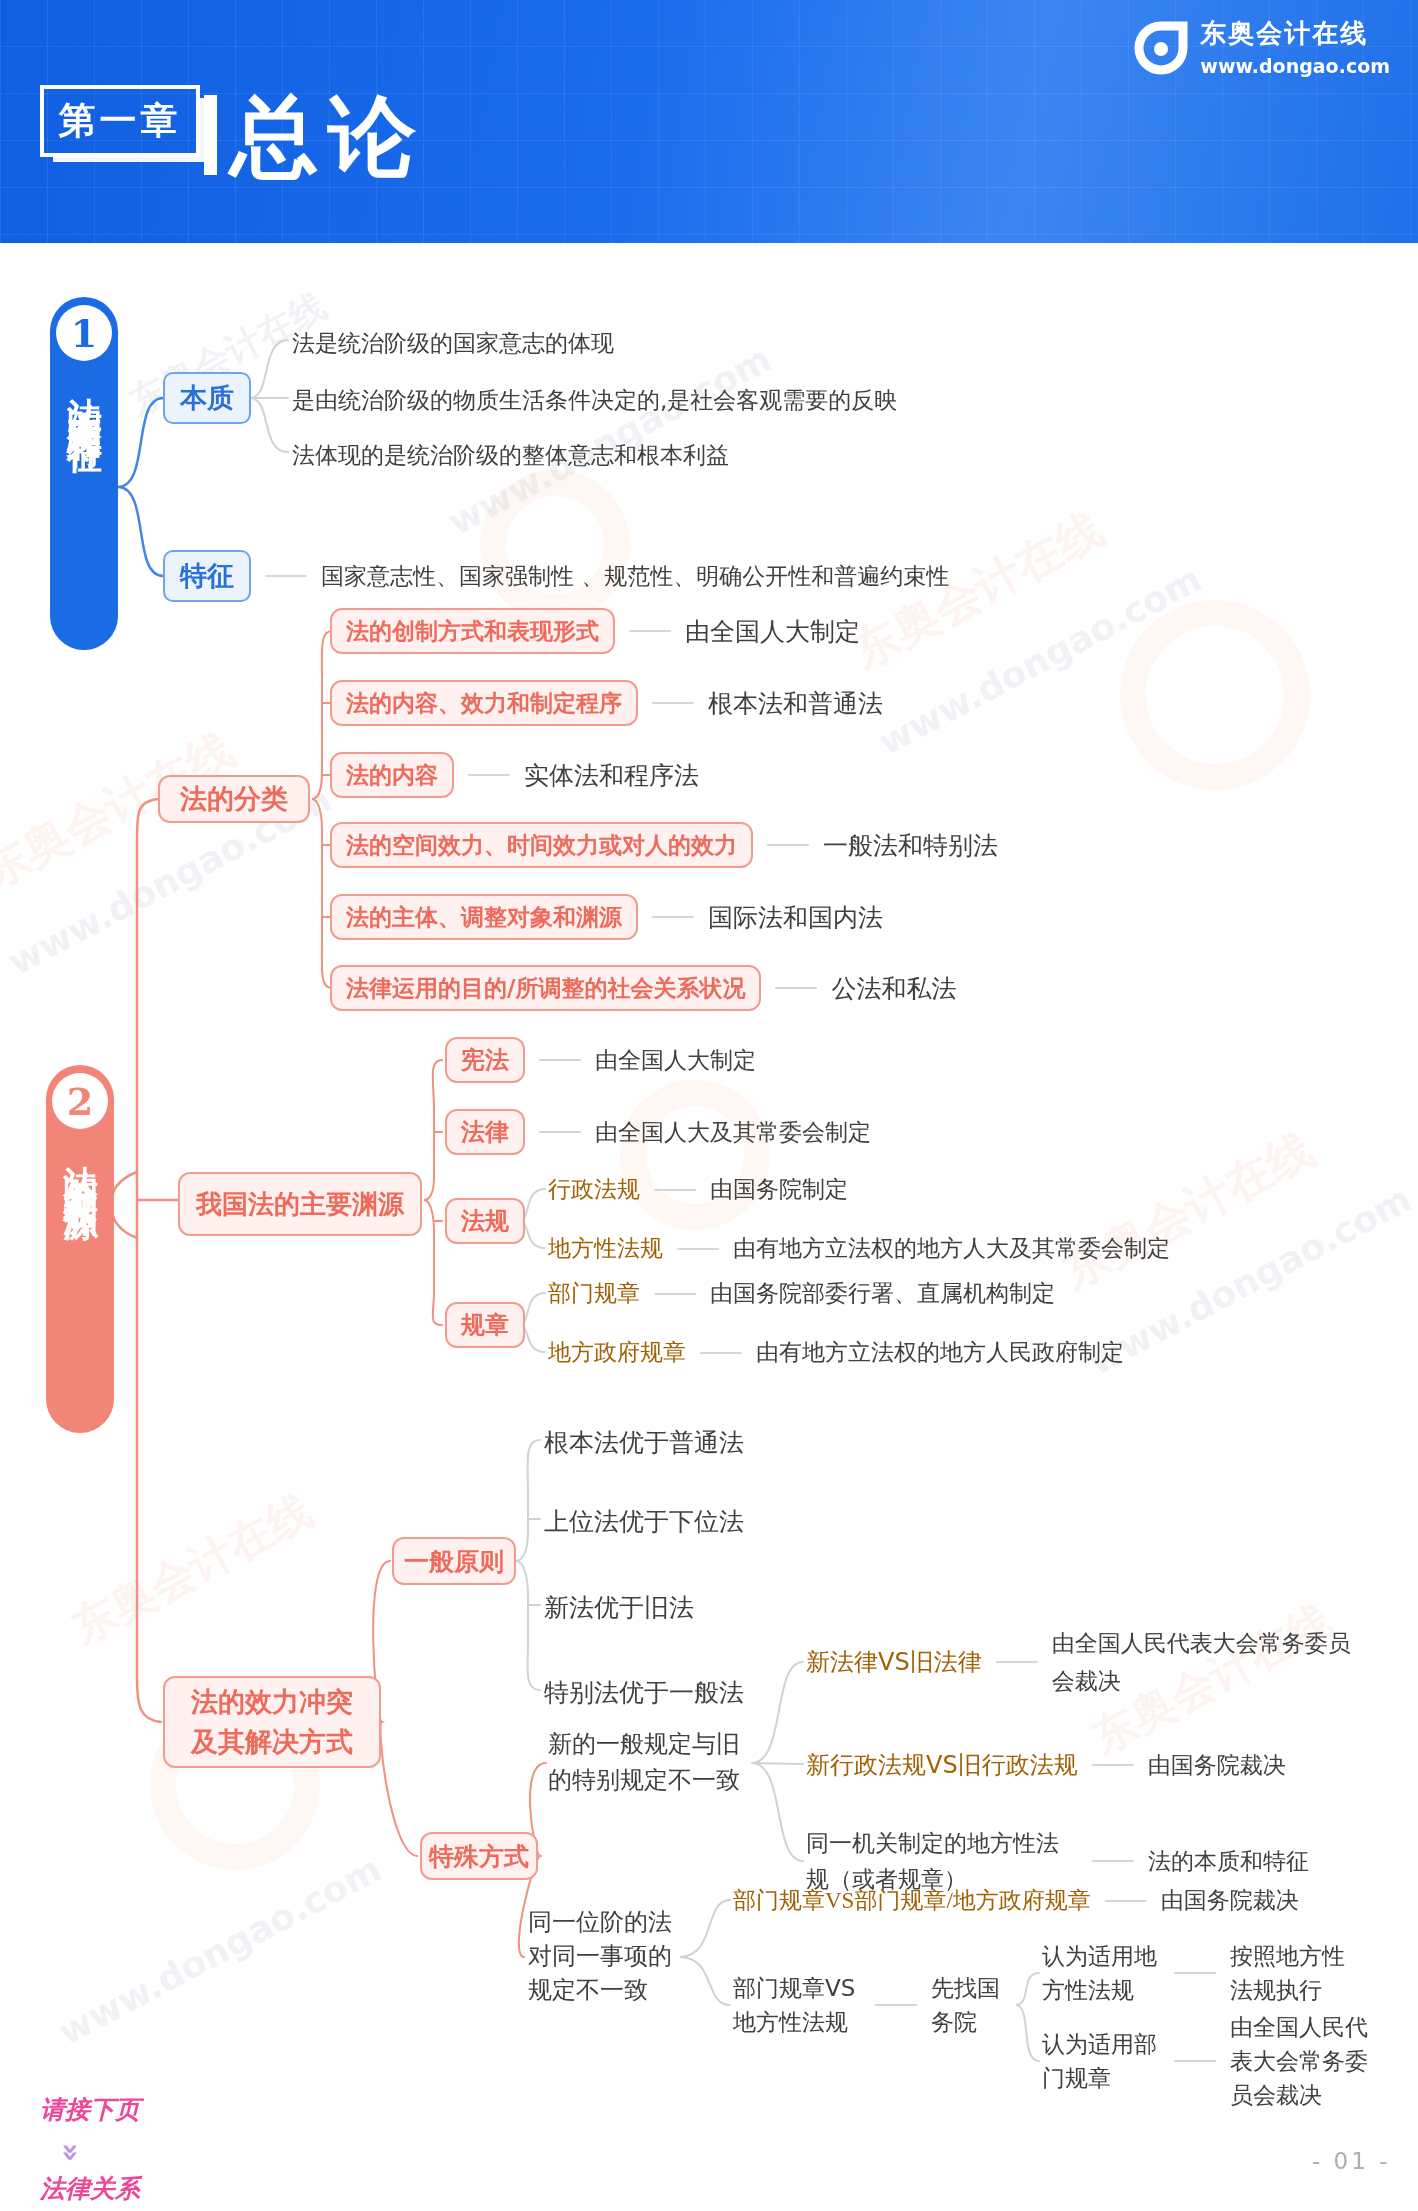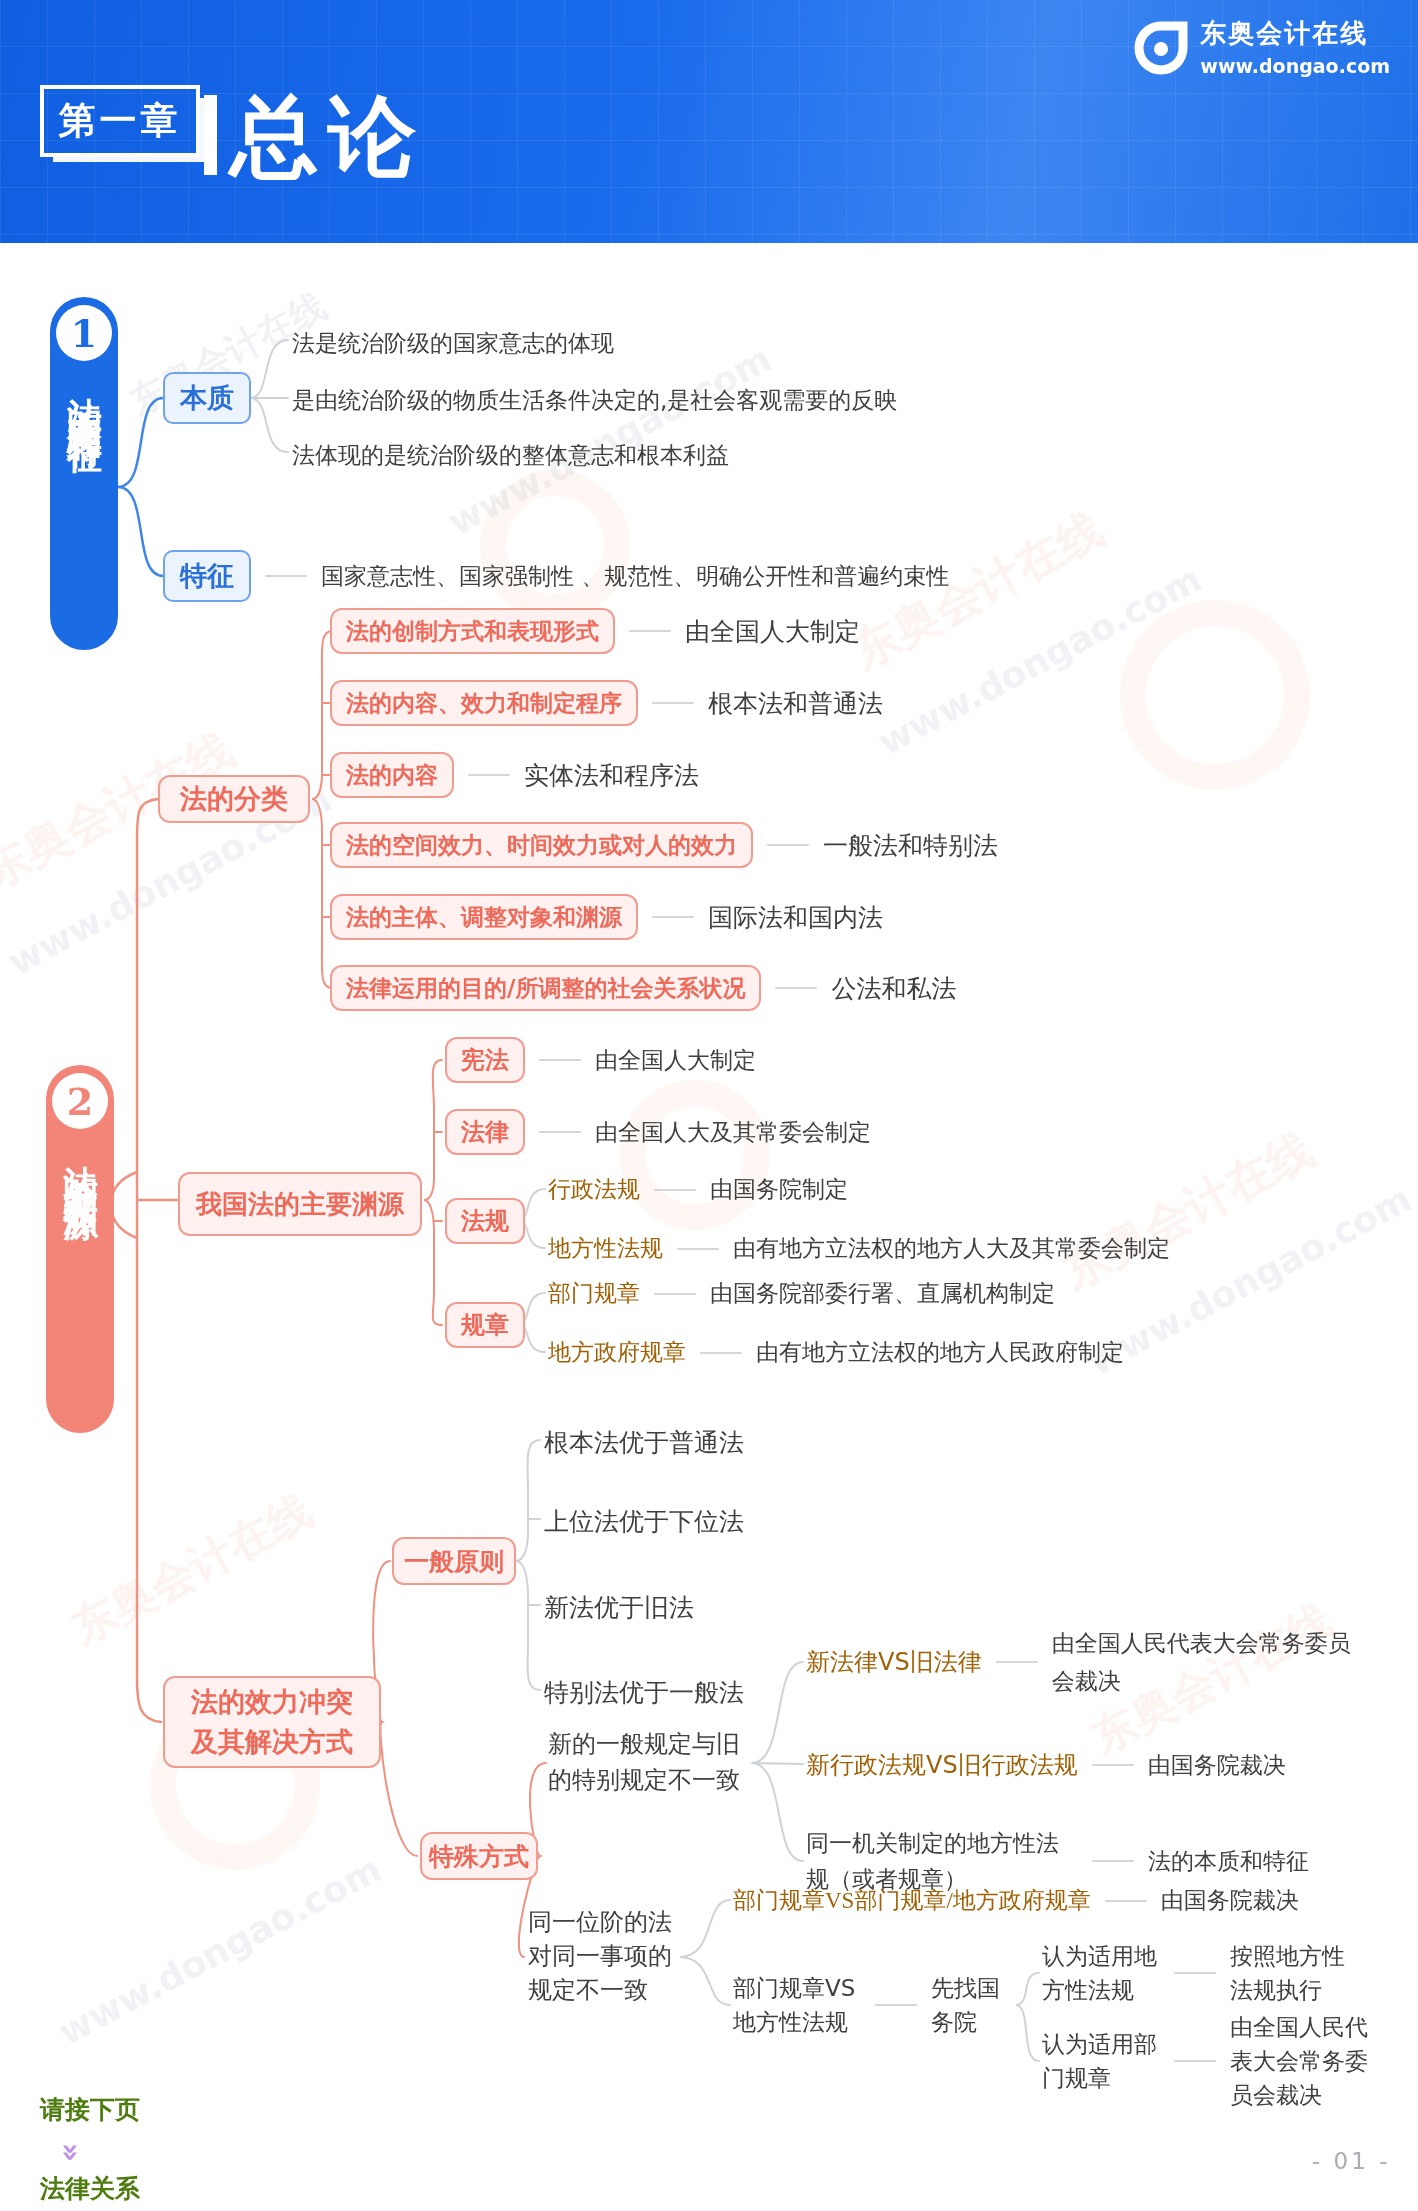--- a/index.html
+++ b/index.html
@@ -57,21 +57,21 @@
   .txt.big { font-size:25px; }
   .blk { color:#404040; font-size:23px; line-height:34px; }
   .label-box { height:46px; padding:0 14px; font-size:23px; flex:none; }
   .plain-label { color:#a16207; font-size:23px; white-space:nowrap; flex:none; }
 
   .line-item { position:absolute; color:#404040; font-size:23px; white-space:nowrap; }
 
   svg.connectors { position:absolute; left:0; top:0; pointer-events:none; }
 
   
-  .footer-note { position:absolute; color:#4d7c0f; font-size:25px; font-weight:bold; }
+  .footer-note { position:absolute; color:#ec4899; font-size:25px; font-weight:bold;font-style:italic; }
   .chev { position:absolute; color:#c08fe8; font-size:30px; font-weight:bold; transform:rotate(90deg); }
   .page-num { position:absolute; color:#a9adb5; font-size:23px; letter-spacing:3px; }
 </style>
 </head>
 <body>
 
 <div class="header">
   <div class="grid"></div>
   <div class="chapter-box">
     <span>第一章</span>

